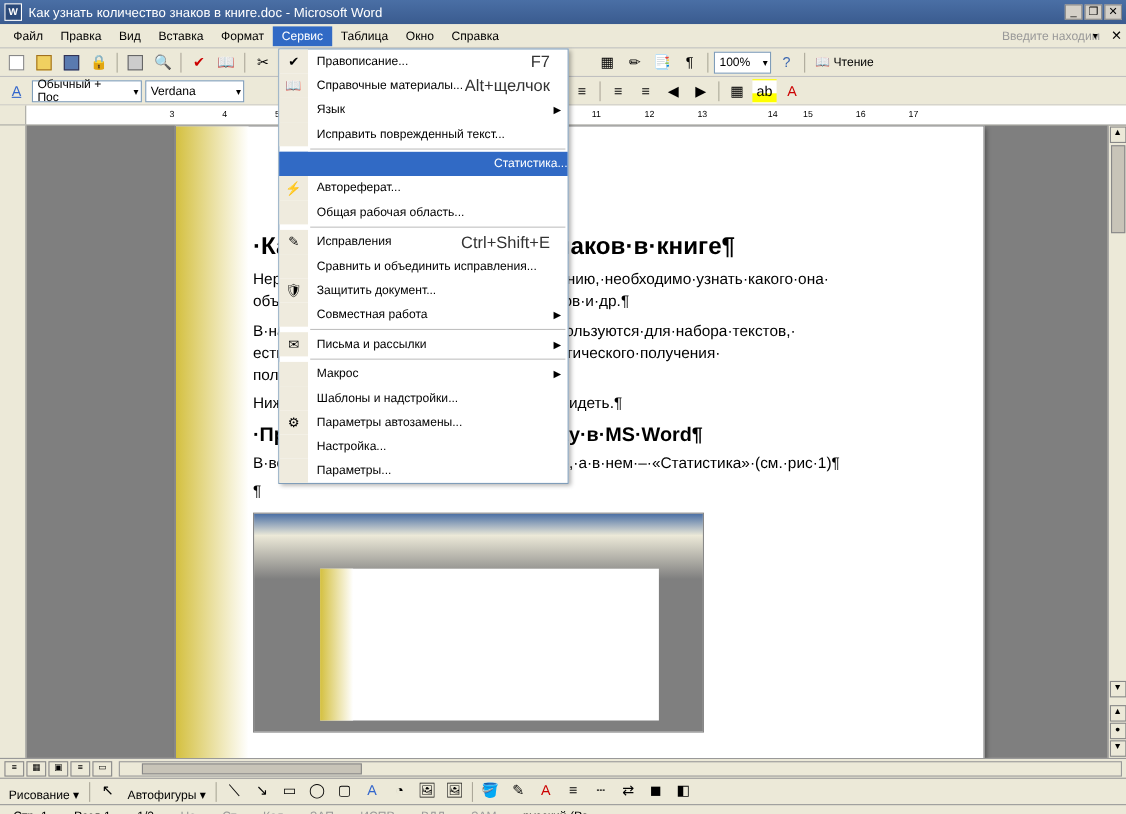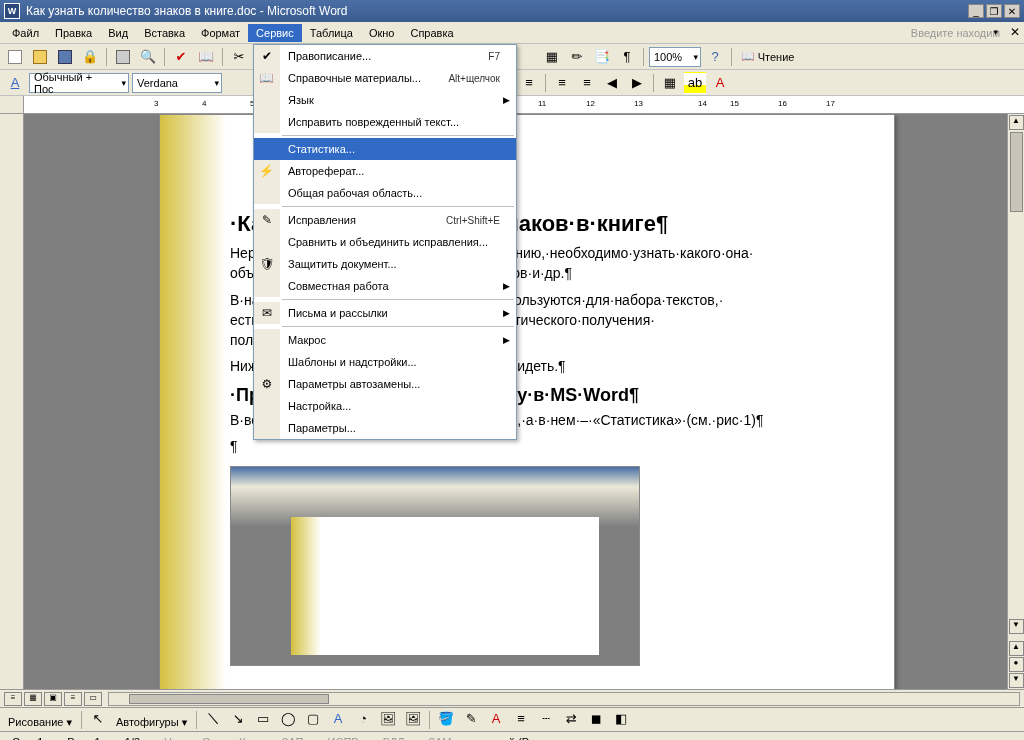--- a/index.html
+++ b/index.html
@@ -62,23 +62,23 @@
 
 .statusbar { height: 20px; background: #ece9d8; border-top: 1px solid #999; display: flex; align-items: center; padding: 0 6px; gap: 12px; font-size: 11px; }
 .status-seg { padding: 0 6px; }
 .status-dim { color: #999; }
 
 
 .dropdown { position: absolute; left: 253px; top: 44px; width: 264px; background: #fff; border: 1px solid #7f9db9; box-shadow: 2px 2px 4px rgba(0,0,0,0.3); z-index: 1000; }
 .dd-row { display: flex; align-items: center; height: 22px; cursor: pointer; position: relative; }
 .dd-icon-col { width: 26px; height: 100%; background: #efebde; display: flex; align-items: center; justify-content: center; font-size: 12px; }
 .dd-label { flex: 1; padding-left: 8px; font-size: 11px; }
-.dd-shortcut { padding-right: 16px; font-size: 10px; color: #333; }
+.dd-shortcut { padding-right: 16px; font-size: 15px; color: #333; }
 .dd-arrow { position: absolute; right: 6px; font-size: 9px; }
-.dd-row.highlight { background: #316ac5; color: #fff; }
+.dd-row.highlight { background: #316ac5; color: #fff; text-align: right; }
 .dd-row.highlight .dd-icon-col { background: #316ac5; }
 .dd-sep { height: 1px; background: #c0c0c0; margin: 2px 2px 2px 28px; }
 
 .small-icon { width: 14px; height: 14px; display: inline-block; }
 .ic-new { background: #fff; border: 1px solid #888; }
 .ic-open { background: #f0d060; border: 1px solid #a07020; }
 .ic-save { background: #5a7ab0; border: 1px solid #335; }
 .ic-print { background: #ccc; border: 1px solid #666; }
 </style>
 </head>

